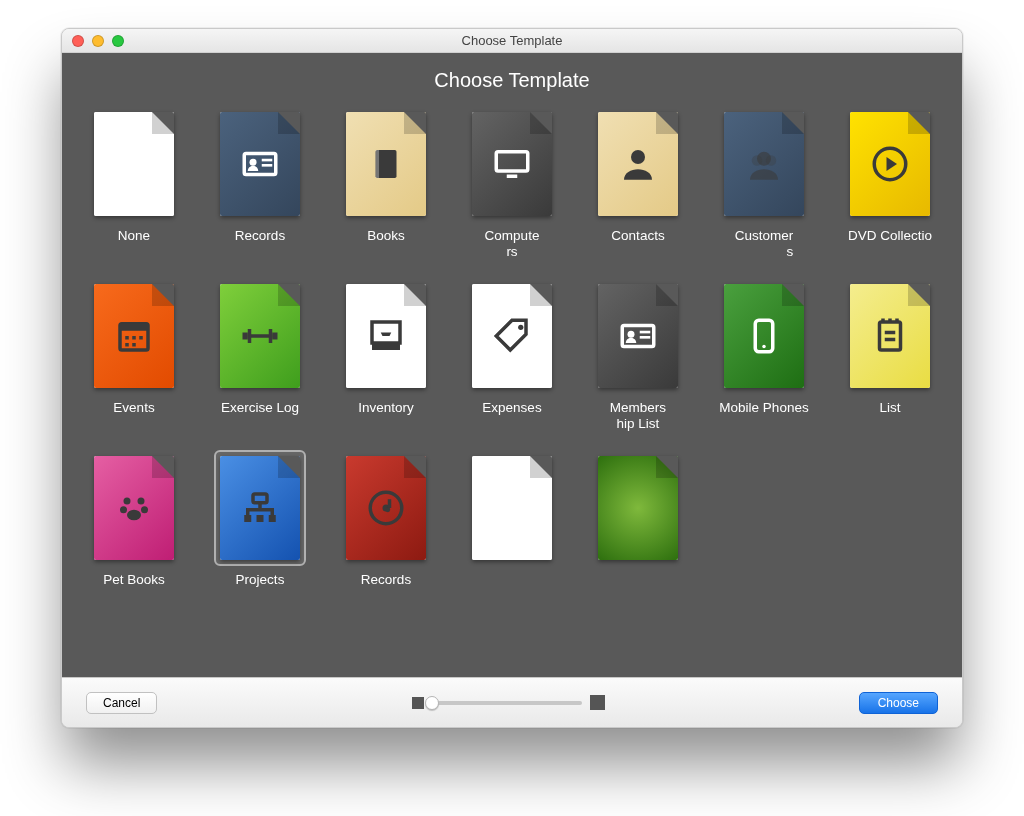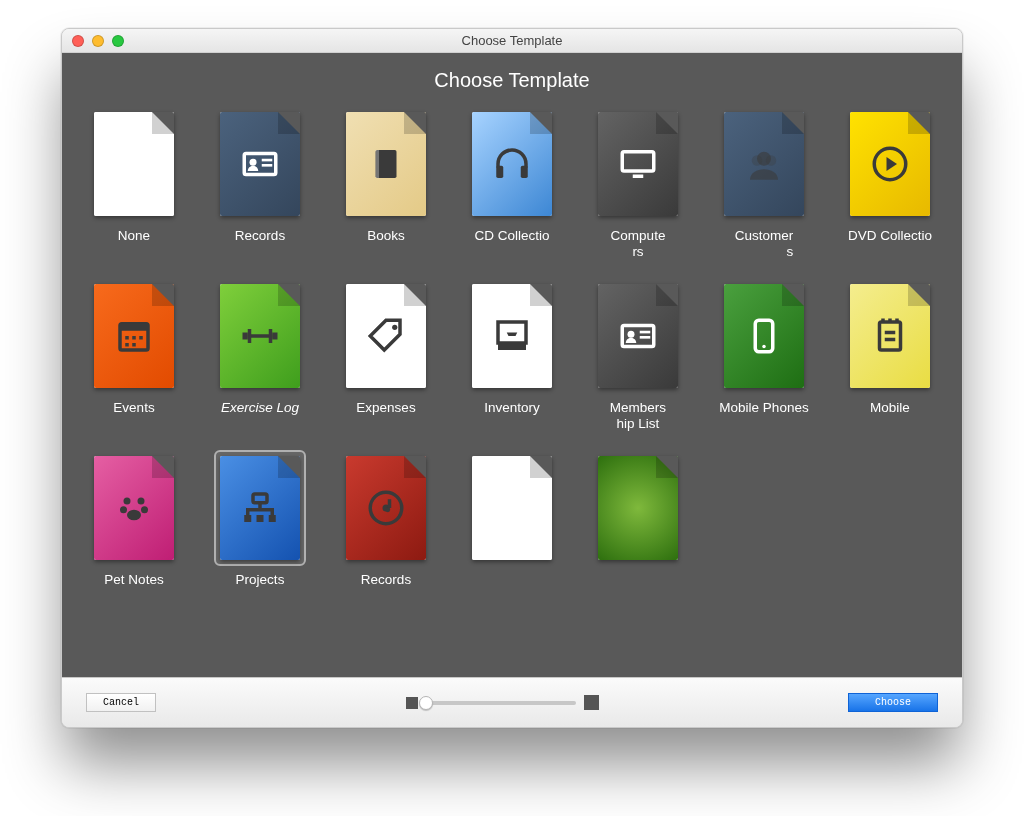--- a/index.html
+++ b/index.html
@@ -137,33 +137,32 @@
   .footer {
     height: 50px;
     background: linear-gradient(#fbfbfb,#e9e9e9);
     border-top: 1px solid #c8c7c6;
     display:flex;
     align-items:center;
     padding: 0 24px;
     gap: 20px;
   }
   .btn {
-    font-size: 10px;
+    font-size: 12px;
     padding: 3px 16px;
-    border-radius: 0;
+    border-radius: 5px;
     border:1px solid #c1c1c1;
     background: linear-gradient(#ffffff,#f1f1f1);
     cursor:pointer;
-    font-family:Liberation Mono, monospace;
   }
   .btn.primary {
     background: linear-gradient(#56a6ff,#1873e8);
     color:#fff;
     border:1px solid #0f63d6;
-    padding: 3px 26px;
+    padding: 3px 18px;
   }
   .footer .spacer { flex:1; }
   .slider-group {
     display:flex;
     align-items:center;
     gap:8px;
   }
   .size-icon {
     width:12px;height:12px;
     background:#555;
@@ -258,48 +257,47 @@
                   </svg>
                 </div>
                 <div class="fold"></div>
               </div>
             </div>
             <div class="tpl-label" style="white-space: pre-line;">Books</div>
           </div>
           <div class="tpl">
             <div class="thumb-wrap">
               <div class="thumb">
-                <div class="bg bg-sky"></div>
-                <div class="glyph">
-                  <svg viewBox="0 0 24 24" fill="currentColor">
-                    <path d="M4 14v-2a8 8 0 0 1 16 0v2" fill="none" stroke="currentColor" stroke-width="2"></path>
-                    <rect x="3" y="13" width="4" height="7" rx="1"></rect>
-                    <rect x="17" y="13" width="4" height="7" rx="1"></rect>
-                  </svg>
-                </div>
-                <div class="fold"></div>
-              </div>
-            </div>
-            <div class="tpl-label" style="white-space: pre-line;">CD Collectio</div>
-          </div>
-          <div class="tpl">
-            <div class="thumb-wrap">
-              <div class="thumb">
                 <div class="bg bg-grey"></div>
                 <div class="glyph light">
                   <svg viewBox="0 0 24 24" fill="currentColor">
                     <rect x="3" y="5" width="18" height="11" rx="1" fill="none" stroke="currentColor" stroke-width="2"></rect>
                     <rect x="9" y="18" width="6" height="2"></rect>
                   </svg>
                 </div>
                 <div class="fold"></div>
               </div>
             </div>
             <div class="tpl-label" style="white-space: pre-line;">Compute
 rs</div>
+          </div>
+          <div class="tpl">
+            <div class="thumb-wrap">
+              <div class="thumb">
+                <div class="bg bg-tan"></div>
+                <div class="glyph">
+                  <svg viewBox="0 0 24 24" fill="currentColor">
+                    <circle cx="12" cy="8" r="4"></circle>
+                    <path d="M4 21c0-4 4-6 8-6s8 2 8 6"></path>
+                  </svg>
+                </div>
+                <div class="fold"></div>
+              </div>
+            </div>
+            <div class="tpl-label" style="white-space: pre-line;">Contacts</div>
           </div>
           <div class="tpl">
             <div class="thumb-wrap">
               <div class="thumb">
                 <div class="bg bg-slate"></div>
                 <div class="glyph">
                   <svg viewBox="0 0 24 24" fill="currentColor">
                     <circle cx="12" cy="9" r="4" opacity=".6"></circle>
                     <path d="M4 21c0-4 4-6 8-6s8 2 8 6" opacity=".6"></path>
                     <circle cx="8" cy="10" r="3" opacity=".3"></circle>
@@ -356,52 +354,52 @@
                     <rect x="2" y="10" width="3" height="4"></rect>
                     <rect x="19" y="10" width="3" height="4"></rect>
                     <rect x="5" y="11" width="14" height="2"></rect>
                     <rect x="5" y="8" width="2" height="8"></rect>
                     <rect x="17" y="8" width="2" height="8"></rect>
                   </svg>
                 </div>
                 <div class="fold"></div>
               </div>
             </div>
-            <div class="tpl-label" style="white-space: pre-line; font-style: italic;">Exercise Log</div>
-          </div>
-          <div class="tpl">
-            <div class="thumb-wrap">
-              <div class="thumb">
-                <div class="bg bg-white"></div>
-                <div class="glyph">
-                  <svg viewBox="0 0 24 24" fill="currentColor">
-                    <path d="M3 12l9-9h8v8l-9 9z" fill="none" stroke="currentColor" stroke-width="2"></path>
-                    <circle cx="17" cy="7" r="1.5"></circle>
-                  </svg>
-                </div>
-                <div class="fold"></div>
-              </div>
-            </div>
-            <div class="tpl-label" style="white-space: pre-line;">Expenses</div>
+            <div class="tpl-label" style="white-space: pre-line;">Exercise Log</div>
           </div>
           <div class="tpl">
             <div class="thumb-wrap">
               <div class="thumb">
                 <div class="bg bg-white"></div>
                 <div class="glyph">
                   <svg viewBox="0 0 24 24" fill="currentColor">
                     <path d="M4 4h16v12H4z" fill="none" stroke="currentColor" stroke-width="2"></path>
                     <path d="M4 10h5l1 2h4l1-2h5"></path>
                     <rect x="4" y="16" width="16" height="4"></rect>
                   </svg>
                 </div>
                 <div class="fold"></div>
               </div>
             </div>
             <div class="tpl-label" style="white-space: pre-line;">Inventory</div>
+          </div>
+          <div class="tpl">
+            <div class="thumb-wrap">
+              <div class="thumb">
+                <div class="bg bg-white"></div>
+                <div class="glyph">
+                  <svg viewBox="0 0 24 24" fill="currentColor">
+                    <path d="M3 12l9-9h8v8l-9 9z" fill="none" stroke="currentColor" stroke-width="2"></path>
+                    <circle cx="17" cy="7" r="1.5"></circle>
+                  </svg>
+                </div>
+                <div class="fold"></div>
+              </div>
+            </div>
+            <div class="tpl-label" style="white-space: pre-line;">Expenses</div>
           </div>
           <div class="tpl">
             <div class="thumb-wrap">
               <div class="thumb">
                 <div class="bg bg-grey"></div>
                 <div class="glyph light">
                   <svg viewBox="0 0 24 24" fill="currentColor">
                     <rect x="3" y="6" width="18" height="12" rx="1" fill="none" stroke="currentColor" stroke-width="2"></rect>
                     <circle cx="8" cy="11" r="2"></circle>
                     <path d="M5 16c0-1.6 1.4-3 3-3s3 1.4 3 3"></path>
@@ -440,39 +438,39 @@
                     <line x1="8" y1="4" x2="8" y2="2" stroke="currentColor" stroke-width="2"></line>
                     <line x1="12" y1="4" x2="12" y2="2" stroke="currentColor" stroke-width="2"></line>
                     <line x1="16" y1="4" x2="16" y2="2" stroke="currentColor" stroke-width="2"></line>
                     <line x1="9" y1="10" x2="15" y2="10" stroke="currentColor" stroke-width="2"></line>
                     <line x1="9" y1="14" x2="15" y2="14" stroke="currentColor" stroke-width="2"></line>
                   </svg>
                 </div>
                 <div class="fold"></div>
               </div>
             </div>
-            <div class="tpl-label" style="white-space: pre-line;">Mobile</div>
+            <div class="tpl-label" style="white-space: pre-line;">List</div>
           </div>
           <div class="tpl">
             <div class="thumb-wrap">
               <div class="thumb">
                 <div class="bg bg-pink"></div>
                 <div class="glyph">
                   <svg viewBox="0 0 24 24" fill="currentColor">
                     <circle cx="8" cy="8" r="2"></circle>
                     <circle cx="16" cy="8" r="2"></circle>
                     <circle cx="6" cy="13" r="2"></circle>
                     <circle cx="18" cy="13" r="2"></circle>
                     <ellipse cx="12" cy="16" rx="4" ry="3"></ellipse>
                   </svg>
                 </div>
                 <div class="fold"></div>
               </div>
             </div>
-            <div class="tpl-label" style="white-space: pre-line;">Pet Notes</div>
+            <div class="tpl-label" style="white-space: pre-line;">Pet Books</div>
           </div>
           <div class="tpl selected">
             <div class="thumb-wrap">
               <div class="thumb">
                 <div class="bg bg-blueD"></div>
                 <div class="glyph">
                   <svg viewBox="0 0 24 24" fill="currentColor">
                     <rect x="8" y="4" width="8" height="5" rx="1" fill="none" stroke="currentColor" stroke-width="2"></rect>
                     <rect x="3" y="16" width="4" height="4"></rect>
                     <rect x="10" y="16" width="4" height="4"></rect>

